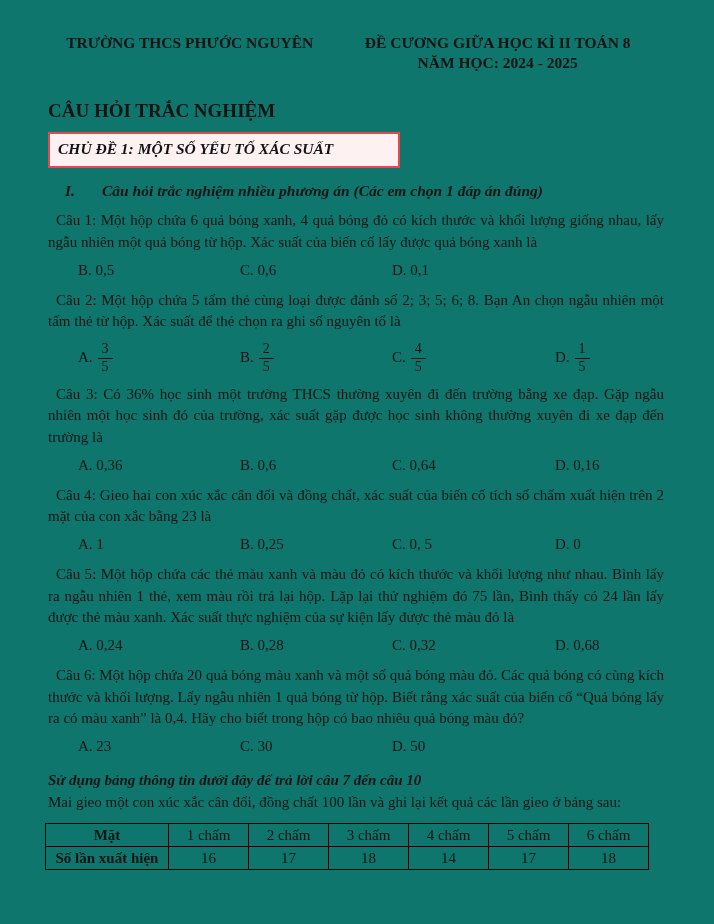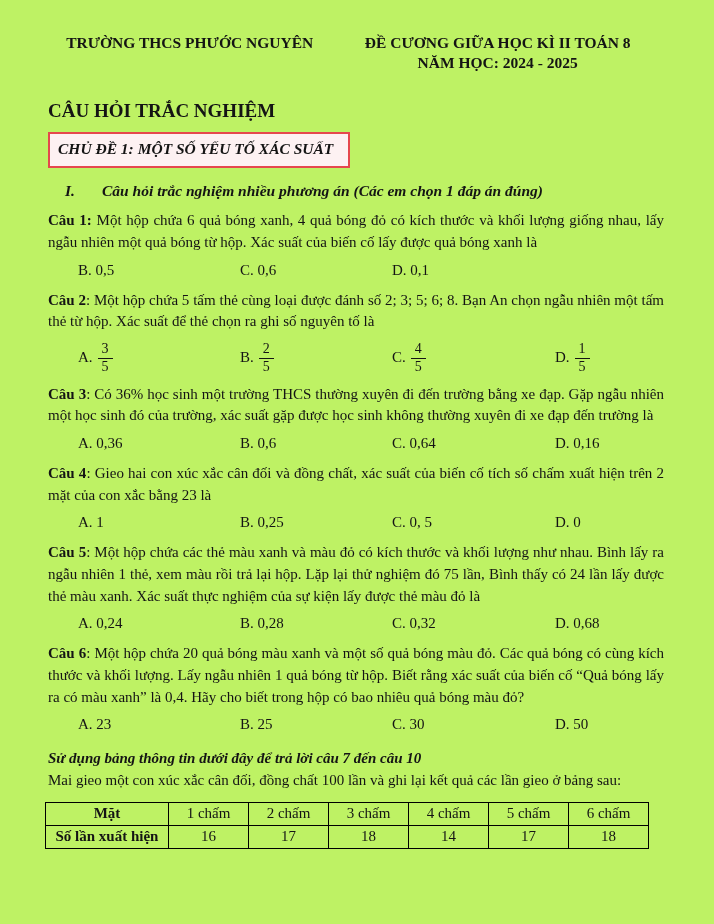--- a/index.html
+++ b/index.html
@@ -2,49 +2,49 @@
 <html><head>
 <meta charset="utf-8">
 <style>
   html,body{margin:0;padding:0;background:#ffffff;}
   .page{
     position:relative;
     width:714px;height:924px;
     box-sizing:border-box;
     padding:33px 50px 10px 48px;
     overflow:hidden;
-    background:#bef264;
+    background:#0f766e;
     color:#141414;
     font-family:"Liberation Serif","DejaVu Serif",serif;
     font-size:15px;
     line-height:1.45;
   }
   
   .doc-header{display:flex;font-weight:bold;font-size:15.5px;line-height:1.32;}
   .doc-header .hdr-left{width:46%;text-align:center;}
   .doc-header .hdr-right{width:54%;text-align:center;}
   
   .section-heading{margin-top:23px;font-weight:bold;font-size:19px;}
   
   .topic-box{
     margin-top:8px;
-    width:302px;
+    width:352px;
     box-sizing:border-box;
     border:2px solid #e5484d;
     background:#fdf1f2;
     padding:4px 10px 5px 8px;
     font-weight:bold;font-style:italic;font-size:15.5px;
   }
   
   .part-heading{margin-top:12px;display:flex;font-weight:bold;font-style:italic;font-size:15.5px;}
   .part-num{margin-left:17px;width:37px;flex:0 0 auto;}
   
   .question{margin-top:8px;}
   .q-text{margin:0;text-align:justify;}
-  .q-label{font-weight:bold;}
+  .q-label{font-weight:normal;margin-left:8px;}
   .options{
     display:grid;
     grid-template-columns:162px 152px 163px auto;
     padding-left:30px;
     margin:6px 0 2px 0;
   }
   .options.frac-row{margin:8px 0 4px 0;align-items:center;}
   .opt{white-space:nowrap;}
   .frac{
     display:inline-flex;flex-direction:column;
@@ -154,21 +154,20 @@
       <span class="opt"><span>B.</span> <span>0,28</span></span>
       <span class="opt"><span>C.</span> <span>0,32</span></span>
       <span class="opt"><span>D.</span> <span>0,68</span></span>
     </div>
   </div>
 
   <div class="question">
     <p class="q-text"><b class="q-label">Câu 6</b><span>: Một hộp chứa 20 quả bóng màu xanh và một số quả bóng màu đỏ. Các quả bóng có cùng kích thước và khối lượng. Lấy ngẫu nhiên 1 quả bóng từ hộp. Biết rằng xác suất của biến cố “Quả bóng lấy ra có màu xanh” là 0,4. Hãy cho biết trong hộp có bao nhiêu quả bóng màu đỏ?</span></p>
     <div class="options">
       <span class="opt"><span>A.</span> <span>23</span></span>
-      <span class="opt"><span>B.</span> <span>25</span></span>
       <span class="opt"><span>C.</span> <span>30</span></span>
       <span class="opt"><span>D.</span> <span>50</span></span>
     </div>
   </div>
 
   <div class="note-heading">Sử dụng bảng thông tin dưới đây để trả lời câu 7 đến câu 10</div>
 
   <p class="intro">Mai gieo một con xúc xắc cân đối, đồng chất 100 lần và ghi lại kết quả các lần gieo ở bảng sau:</p>
 
   <table class="freq">

